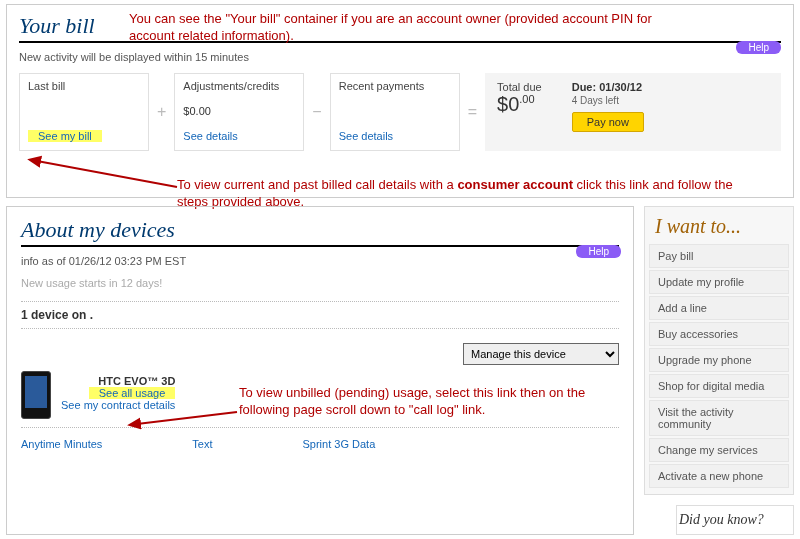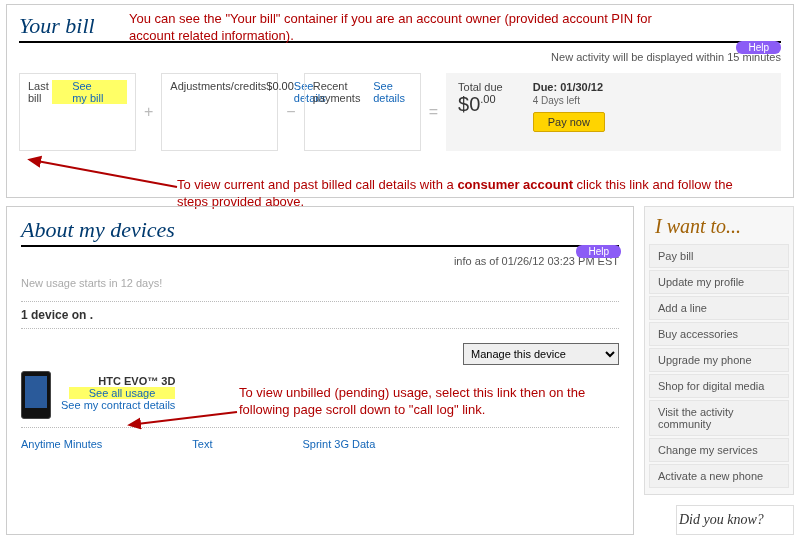--- a/index.html
+++ b/index.html
@@ -1,38 +1,38 @@
 <!DOCTYPE html>
 <html><head>
 <meta charset="utf-8">
 <style>
   * { box-sizing: border-box; margin: 0; padding: 0; }
   body { font-family: Arial, Helvetica, sans-serif; font-size: 12px; color: #333; background: #fff; width: 800px; }
   .panel { border: 1px solid #ccc; margin: 4px 6px 8px 6px; padding: 8px 12px 10px 12px; position: relative; }
   .section-title { font-family: Georgia, 'Times New Roman', serif; font-style: italic; color: #003a6f; font-size: 22px; font-weight: normal; margin-bottom: 2px; }
   .hr { border: none; border-top: 2px solid #000; margin: 2px 0 8px 0; }
   .help-badge { position: absolute; right: 0; background: #8b5cf6; color: #fff; font-size: 10px; padding: 1px 12px; border-radius: 6px; cursor: pointer; }
-  .subtext { color: #555; font-size: 11px; margin: 6px 0 10px 0; text-align: right; }
+  .subtext { color: #555; font-size: 11px; margin: 6px 0 10px 0; }
   .gray-subtext { color: #aaa; font-size: 11px; margin: 4px 0 12px 0; }
   .bill-row { display: flex; align-items: stretch; gap: 6px; }
-  .bill-box { border: 1px solid #e0e0e0; padding: 6px 8px 8px 8px; width: 117px; min-height: 78px; display:flex; justify-content:space-between;}
+  .bill-box { border: 1px solid #e0e0e0; padding: 6px 8px 8px 8px; width: 130px; min-height: 78px; display:flex; flex-direction:column; justify-content:space-between;}
   .bill-box .label { color: #444; font-size: 11px; }
   .bill-box .amt { font-size: 11px; color:#333; }
   .op { align-self: center; color: #bbb; font-size: 16px; padding: 0 2px;}
   .total-box { background: #f4f4f4; flex: 1; padding: 8px 12px; display:flex; gap: 30px; align-items:flex-start;}
   .total-left { }
   .total-label { font-size: 11px; color: #444; }
   .total-amt { font-size: 20px; color:#333; }
   .total-amt .cents { font-size:11px; vertical-align: top; }
   .due-col { }
   .due-date { font-size: 11px; color: #333; font-weight: bold; }
   .days-left { font-size: 10px; color: #666; margin:2px 0 6px 0;}
   .pay-btn { background: #ffd400; border: 1px solid #d4a600; color:#333; font-size:11px; padding: 3px 14px; border-radius: 2px; cursor:pointer; }
   .link { color: #1466b8; font-size: 11px; cursor: pointer; }
-  .hl { background: #ffff66; padding: 0 20px; }
+  .hl { background: #ffff66; padding: 0 10px; }
   .columns { display:flex; gap: 10px; margin: 0 6px; }
   .left-col { flex: 1; border: 1px solid #ccc; padding: 10px 14px; position:relative;}
   .right-col { width: 150px;}
   .iwant { border: 1px solid #ddd; background:#f7f7f7; padding: 4px; }
   .iwant-title { font-family: Georgia, serif; font-style: italic; font-size: 20px; color:#a16207; padding:4px 6px 6px 6px;}
   .iwant-item { background:#f1f1f1; border:1px solid #e5e5e5; color:#555; font-size:11px; padding: 5px 8px; margin-bottom:2px; cursor:pointer;}
   .didyou { border: 1px solid #ddd; margin-top:10px; padding:6px 2px;margin-left:32px;}
   .didyou-title { font-family: Georgia, serif; font-style: italic; font-size: 14px; color:#333;}
   .device-count-row { border-top: 1px dotted #bbb; border-bottom: 1px dotted #bbb; padding:6px 0; margin:10px 0; font-size:12px;}
   .device-block { display:flex; align-items:flex-start; padding:6px 0 8px 0; border-bottom: 1px dotted #bbb;}

